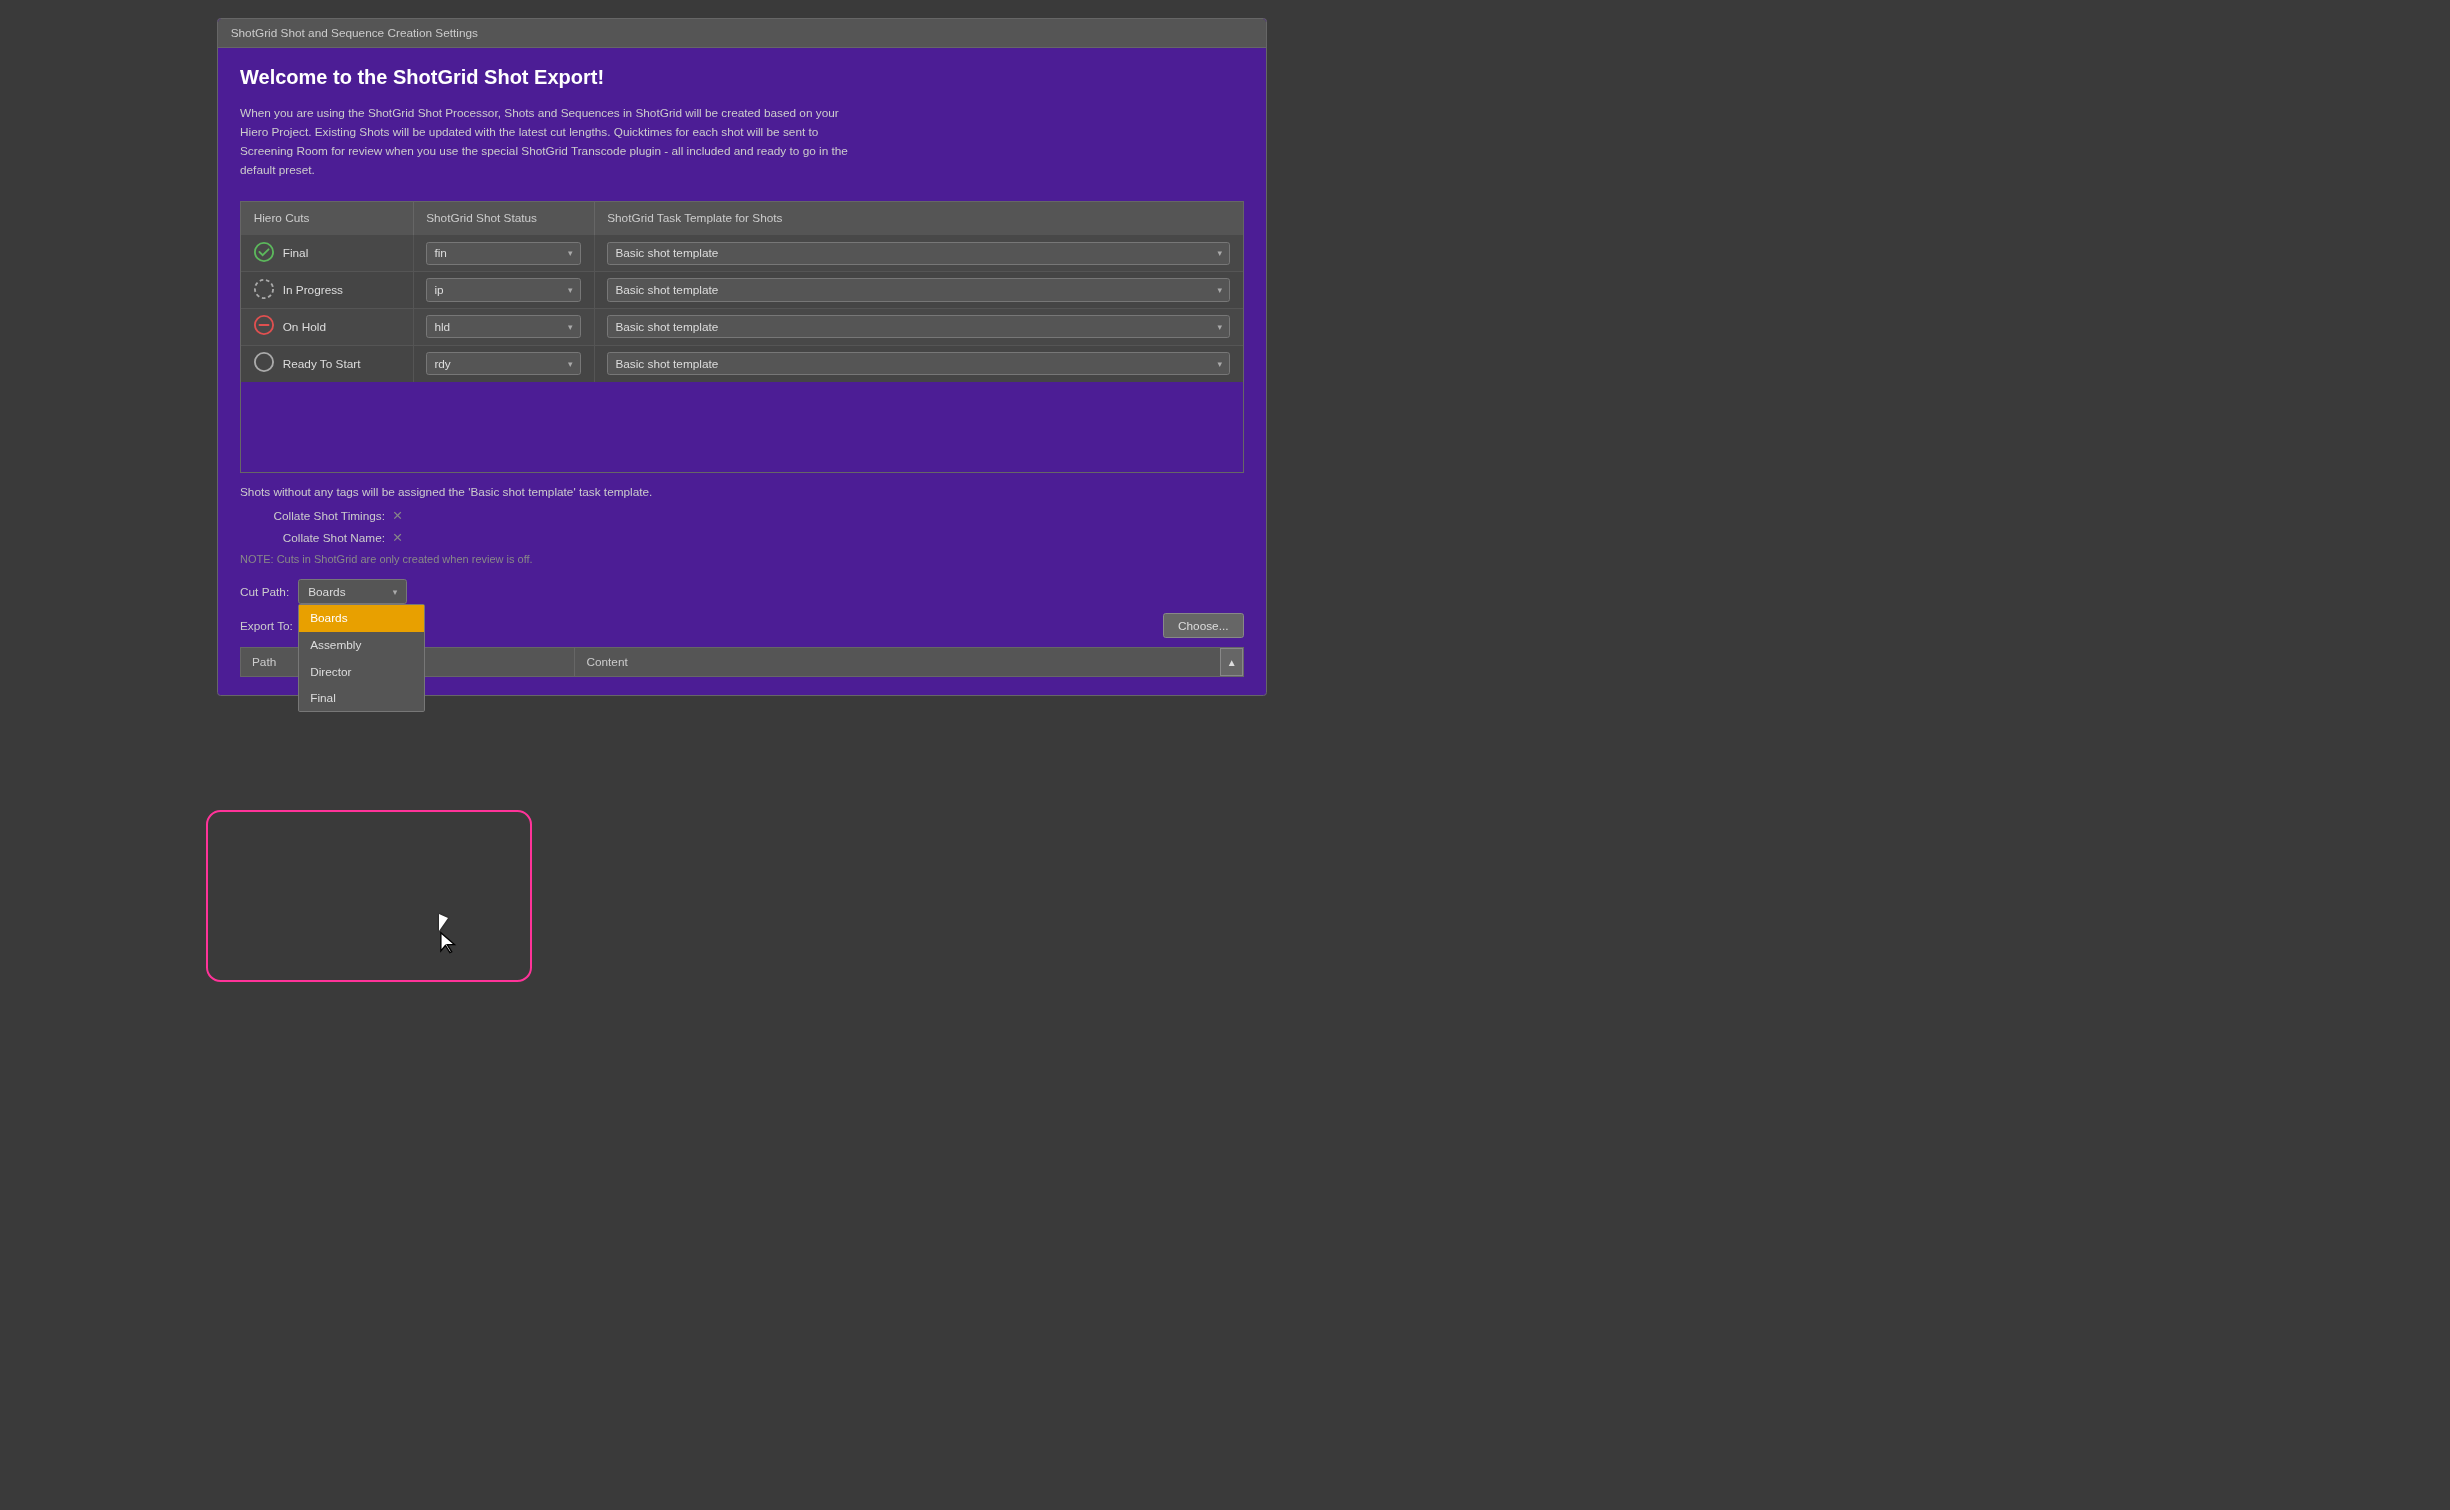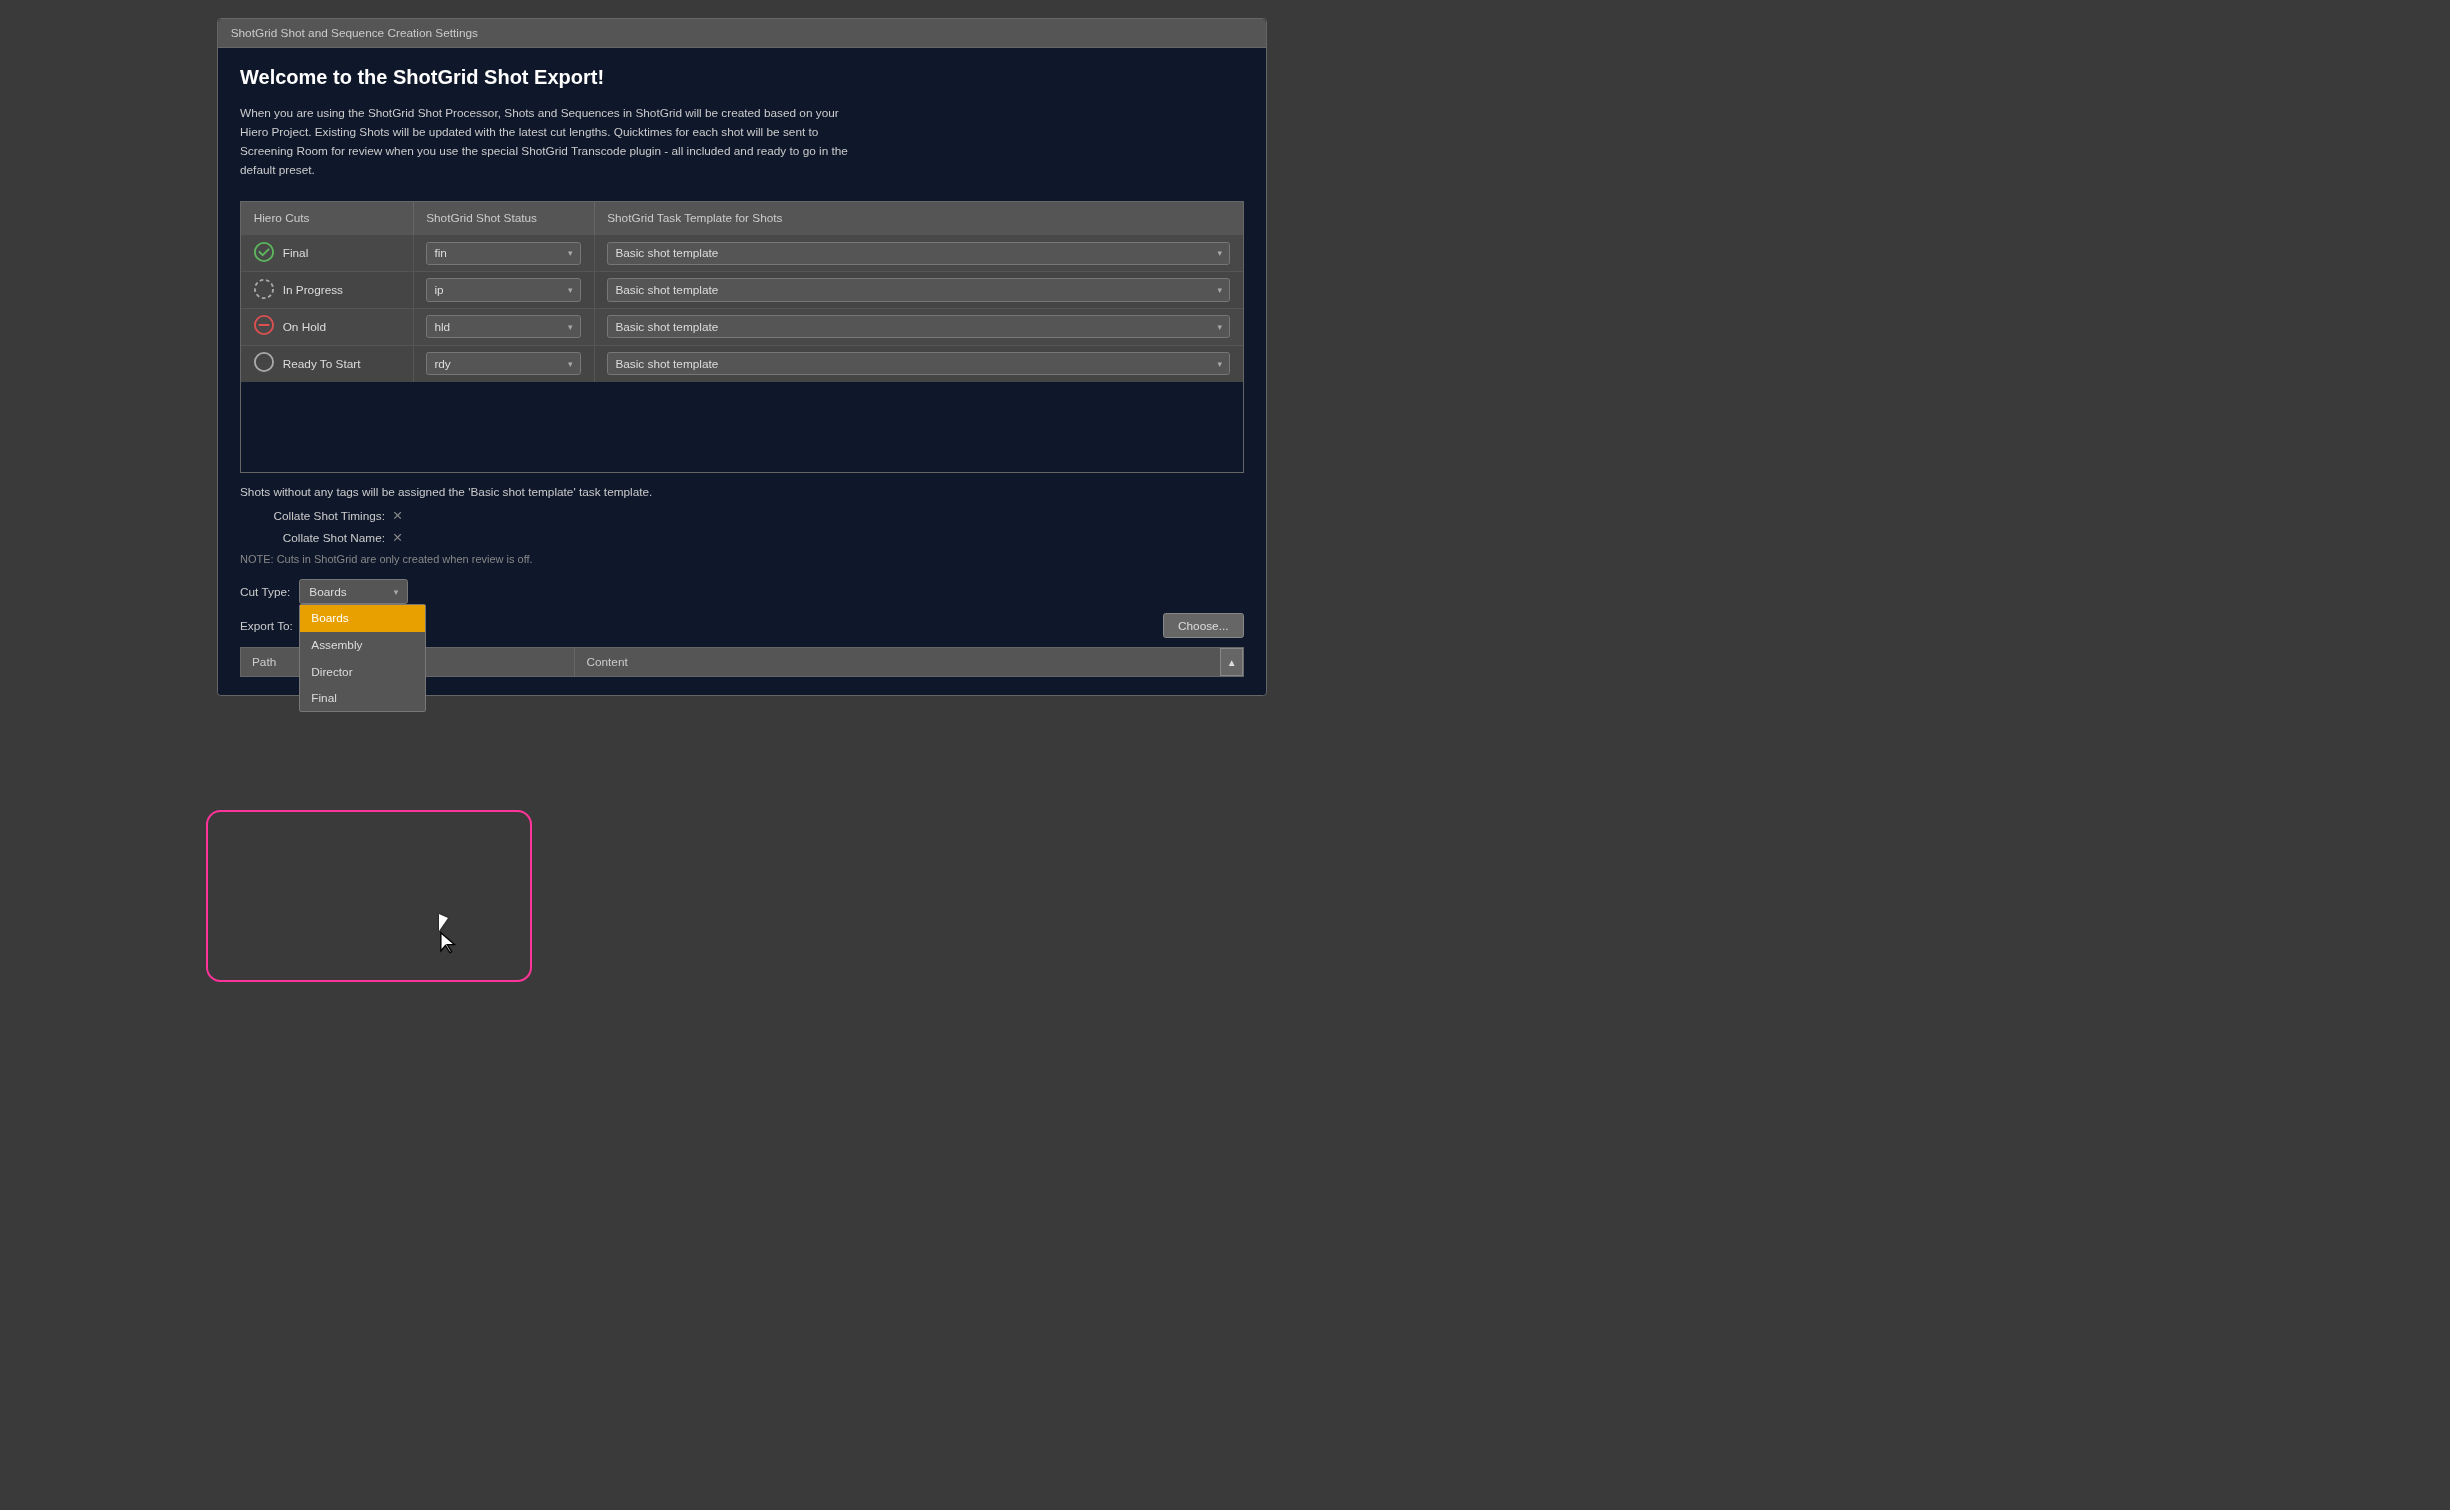--- a/index.html
+++ b/index.html
@@ -13,21 +13,21 @@
       height: 1511px;
       position: relative;
       overflow: hidden;
     }
 
     .main-container {
       position: absolute;
       top: 18px;
       left: 217px;
       width: 1050px;
-      background-color: #0f172a;
+      background-color: #4c1d95;
       border: 0.9px solid #666;
       border-radius: 3.6px;
       padding: 0;
     }
 
     .dialog-titlebar {
       background-color: #555;
       border-bottom: 0.9px solid #666;
       padding: 7.2px 12.7px;
       font-size: 11.8px;
@@ -407,21 +407,21 @@
     </div>
 
     <div class="settings-row">
       <span class="settings-label">Collate Shot Name:</span>
       <span class="x-icon">✕</span>
     </div>
 
     <div class="note-text">NOTE: Cuts in ShotGrid are only created when review is off.</div>
 
     <div class="cut-type-row">
-      <span class="cut-type-label">Cut Type:</span>
+      <span class="cut-type-label">Cut Path:</span>
       <div class="cut-section">
         <div class="cut-type-dropdown">
           <span>Boards</span>
           <span class="dropdown-arrow">▾</span>
         </div>
 
         <div class="dropdown-menu">
           <div class="dropdown-menu-item selected">Boards</div>
           <div class="dropdown-menu-item">Assembly</div>
           <div class="dropdown-menu-item">Director</div>

